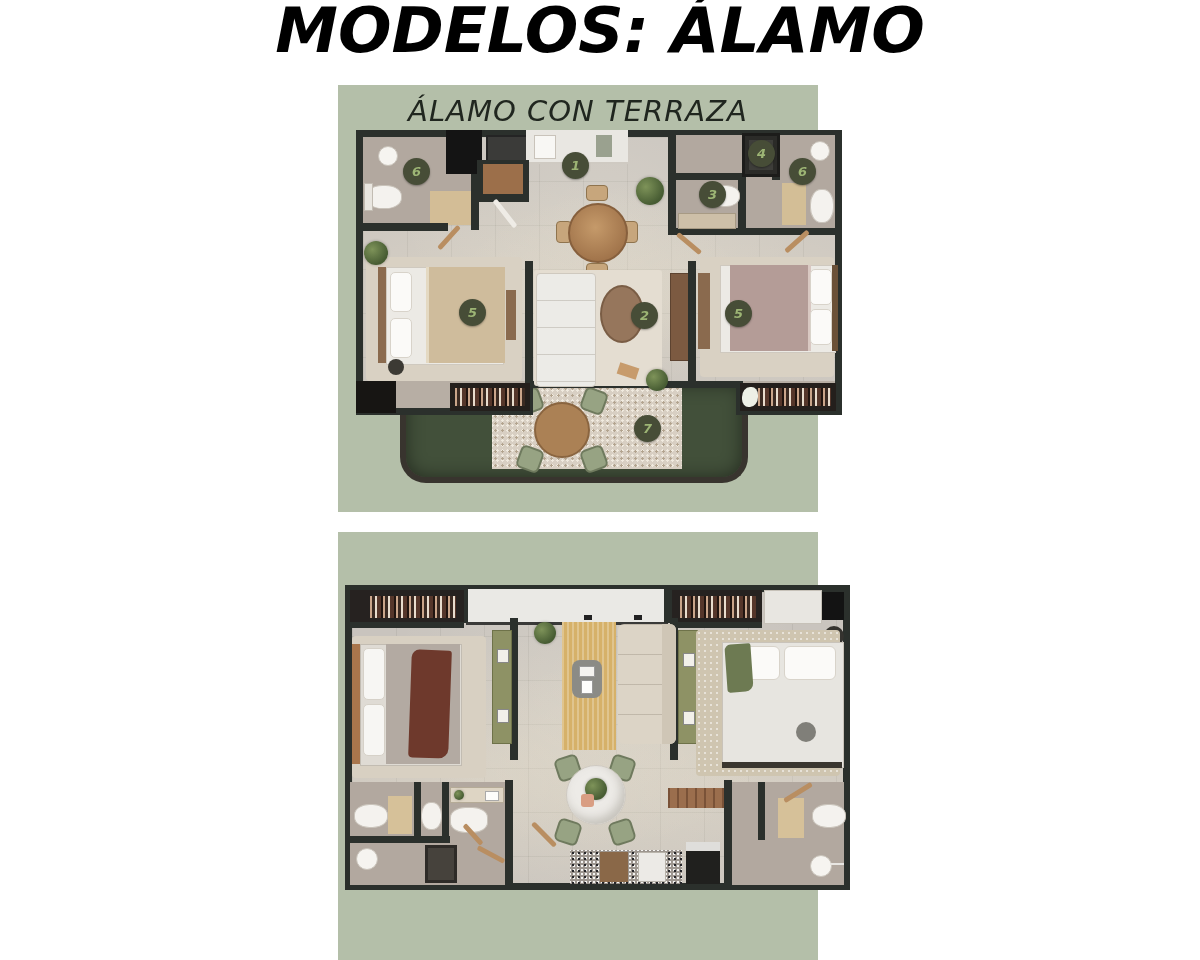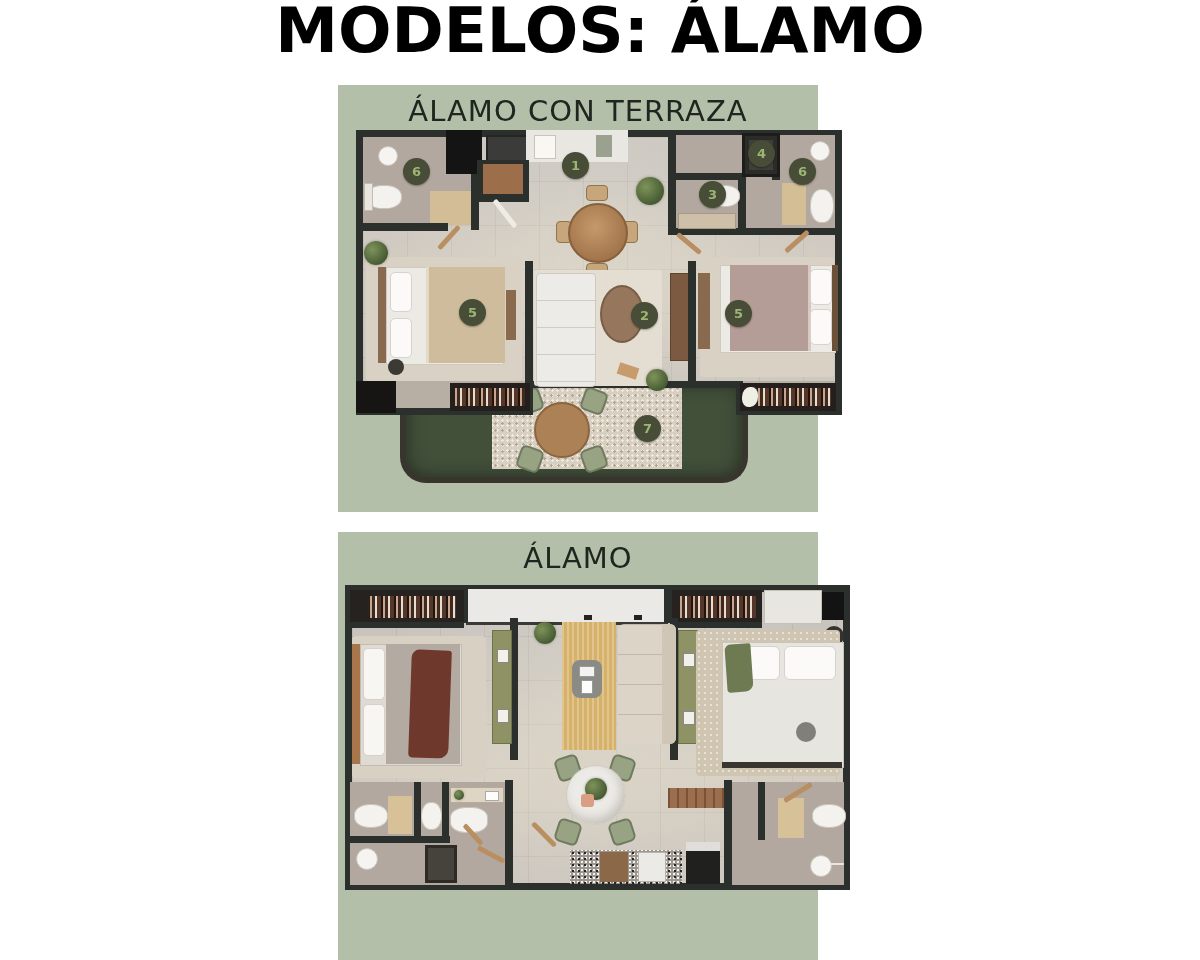--- a/index.html
+++ b/index.html
@@ -1,17 +1,17 @@
 <!DOCTYPE html>
 <html><head>
 <meta charset="utf-8">
 <style>
   html,body{margin:0;padding:0;background:#ffffff;}
   .page{position:relative;width:1200px;height:960px;background:#ffffff;overflow:hidden;
-        font-family:"DejaVu Sans","Liberation Sans",sans-serif;}
+        font-family:"DejaVu Sans","Liberation Sans",sans-serif;font-style:italic;}
   .abs{position:absolute;}
   .main-title{position:absolute;top:-6px;left:0;width:100%;margin:0;text-align:center;
               font-size:63px;font-weight:600;color:#000;letter-spacing:0px;}
   .panel{position:absolute;left:338px;width:480px;background:#b4bfa9;}
   .panel-title{position:absolute;top:9px;left:0;width:100%;text-align:center;
                font-size:29px;color:#20261f;letter-spacing:1px;}
   .plan{position:absolute;inset:0;}
   .wall{position:absolute;background:#2b302c;}
   .marker{position:absolute;width:27px;height:27px;border-radius:50%;background:#474d37;
           color:#9db575;font-size:13px;font-weight:bold;display:flex;align-items:center;
@@ -166,21 +166,20 @@
       <div class="marker" style="left:410px;top:55px;">4</div>
       <div class="marker" style="left:121px;top:214px;">5</div>
       <div class="marker" style="left:387px;top:215px;">5</div>
       <div class="marker" style="left:65px;top:73px;">6</div>
       <div class="marker" style="left:451px;top:73px;">6</div>
       <div class="marker" style="left:296px;top:330px;">7</div>
     </div>
   </section>
 
   <section class="panel" style="top:532px;height:428px;">
-    <div class="panel-title">ÁLAMO</div>
 
     <div class="plan">
 
       <div class="abs floor-grid" style="left:7px;top:53px;width:505px;height:305px;background-color:#c9c4be;
                   border:7px solid #2b302c;box-sizing:border-box;">
         <div class="glow"></div>
       </div>
 
       <div class="abs" style="left:128px;top:57px;width:202px;height:33px;background:#eae9e5;border-bottom:3px solid #3a3a38;">
         <div class="abs" style="left:118px;bottom:2px;width:8px;height:5px;background:#222;"></div>

